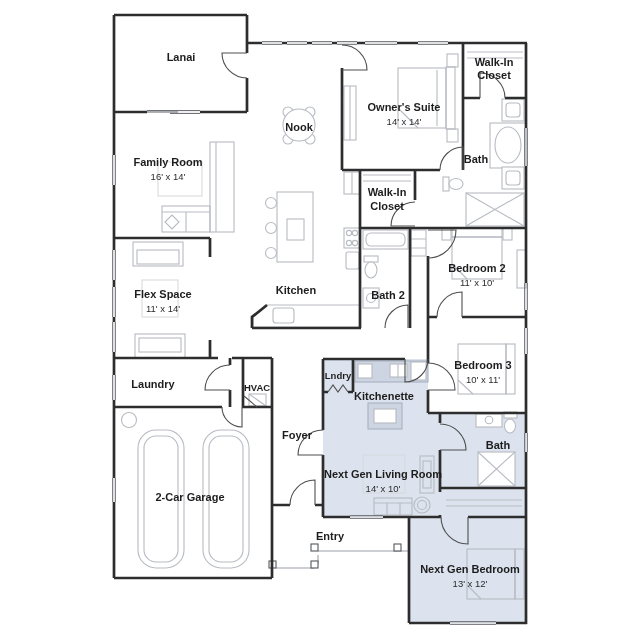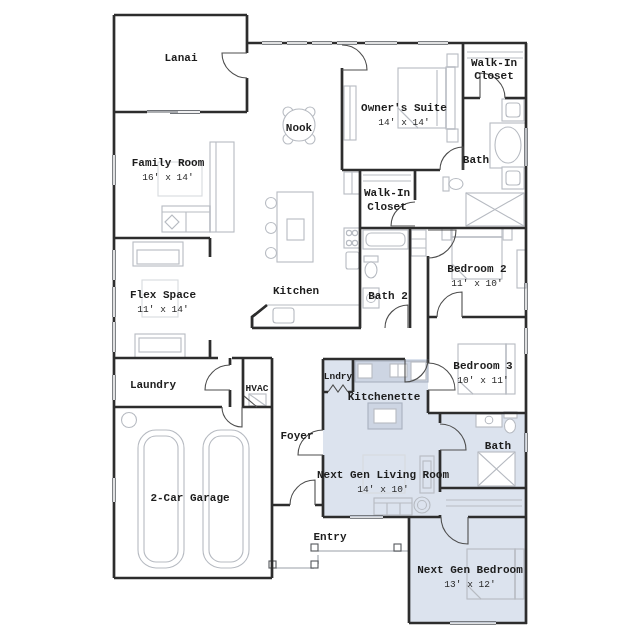--- a/index.html
+++ b/index.html
@@ -1,17 +1,17 @@
 <!DOCTYPE html>
 <html><head>
 <meta charset="utf-8">
 <style>
   html,body{margin:0;padding:0;background:#ffffff;}
   .stage{position:relative;width:548px;height:640px;background:#ec4899;overflow:hidden;
-         font-family:Liberation Mono, monospace;}
+         font-family:Liberation Sans, sans-serif;}
   svg{position:absolute;left:0;top:0;}
   .w    {stroke:#2d2d2d;stroke-width:2.7;fill:none;stroke-linecap:butt;}
   .win  {stroke:#5f6368;stroke-width:1;fill:none;}
   .door {stroke:#4f4f4f;stroke-width:1.1;fill:none;}
   .f    {stroke:#b7bbc2;stroke-width:1.1;fill:none;}
   .ff   {stroke:#b7bbc2;stroke-width:1.1;fill:#ffffff;}
   .fc   {stroke:#a9b1c0;stroke-width:1.1;fill:#cdd5e3;}
   .rug  {stroke:#d8dbdf;stroke-width:1.1;fill:none;}
   .p    {stroke:#9aa0a8;stroke-width:1.1;fill:none;}
   .post {stroke:#55585c;stroke-width:1.1;fill:#ffffff;}

